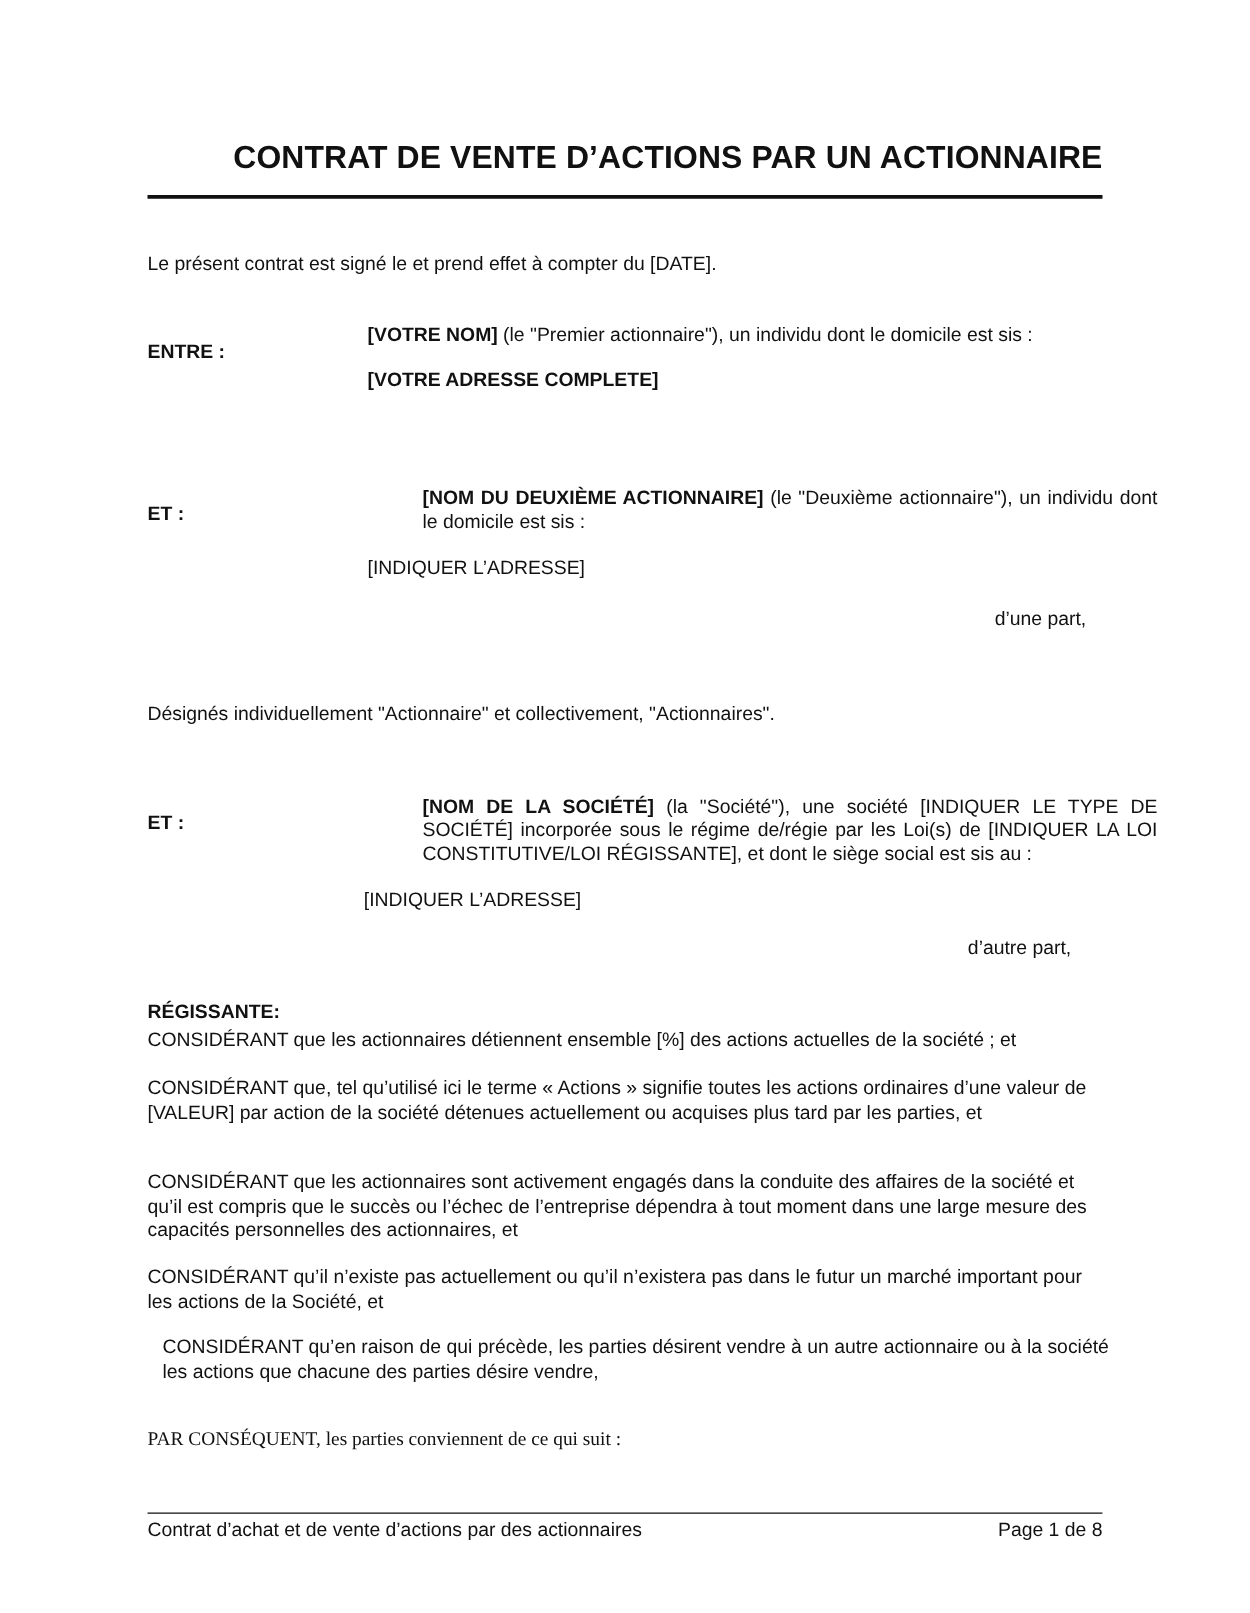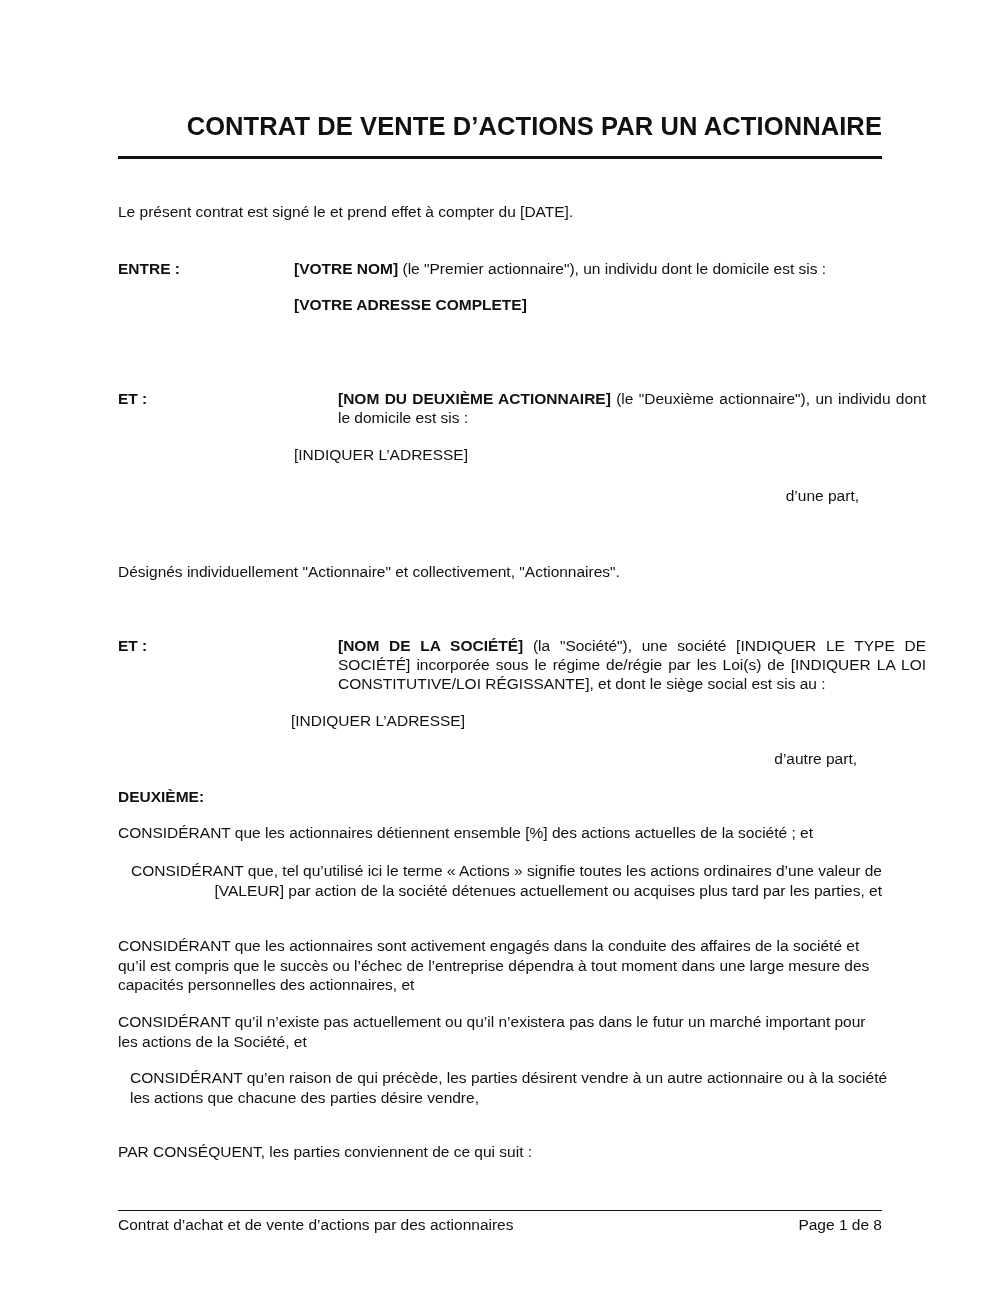--- a/index.html
+++ b/index.html
@@ -3,21 +3,21 @@
   <meta charset="utf-8">
   <style>
     html, body { margin: 0; padding: 0; background: #ffffff; }
     body { width: 1000px; height: 1290px; position: relative; overflow: hidden;
       font-family: "Liberation Sans", sans-serif; color: #111111; font-size: 15.5px; }
     .abs { position: absolute; }
     .title { left: 118px; width: 764px; top: 112px; text-align: right;
       font-weight: bold; font-size: 25.5px; letter-spacing: 0.1px; }
     .title-rule { left: 118px; width: 764px; top: 156px; height: 3px; background: #111; }
     .line { left: 118px; white-space: nowrap; line-height: 20px; }
-    .label { left: 118px; font-weight: bold; line-height: 20px; }
+    .label { left: 118px; font-weight: bold; line-height: 20px; margin-top: 13px; }
     .col2 { left: 294px; width: 588px; line-height: 19px; }
     .justify { text-align: justify; text-align-last: left; margin-left: 44px; }
     b { font-weight: bold; }
     .right { white-space: nowrap; line-height: 20px; }
     .para { left: 118px; width: 764px; line-height: 19.5px; }
     .footer-rule { left: 118px; width: 764px; top: 1210px; height: 1px; background: #111; }
     .footer-left { left: 118px; top: 1215px; line-height: 20px; text-align: center; }
     .footer-right { right: 118px; top: 1215px; line-height: 20px; }
   </style>
 </head>
@@ -28,33 +28,33 @@
 
 <div class="abs line" style="top:202px;">Le présent contrat est signé le et prend effet à compter du [DATE].</div>
 
 <div class="abs label" style="top:259px;">ENTRE :</div>
 <div class="abs col2" style="top:259px; white-space:nowrap;"><b>[VOTRE NOM]</b><span> (le "Premier actionnaire"), un individu dont le domicile est sis :</span></div>
 <div class="abs col2" style="top:295px;font-weight:bold;">[VOTRE ADRESSE COMPLETE]</div>
 
 <div class="abs label" style="top:389px;">ET :</div>
 <div class="abs col2 justify" style="top:389px;"><b>[NOM DU DEUXIÈME ACTIONNAIRE]</b><span> (le "Deuxième actionnaire"), un individu dont le domicile est sis :</span></div>
 <div class="abs col2" style="top:445px;">[INDIQUER L’ADRESSE]</div>
-<div class="abs right" style="top:486px; right:141px;">d’une part,</div>
+<div class="abs right" style="top:486px; right:131px;">d’une part,</div>
 
 <div class="abs line" style="top:562px;">Désignés individuellement "Actionnaire" et collectivement, "Actionnaires".</div>
 
 <div class="abs label" style="top:636px;">ET :</div>
 <div class="abs col2 justify" style="top:636px;"><b>[NOM DE LA SOCIÉTÉ]</b><span> (la "Société"), une société [INDIQUER LE TYPE DE SOCIÉTÉ] incorporée sous le régime de/régie par les Loi(s) de [INDIQUER LA LOI CONSTITUTIVE/LOI RÉGISSANTE], et dont le siège social est sis au :</span></div>
 <div class="abs col2" style="top:711px; left:291px;">[INDIQUER L’ADRESSE]</div>
 <div class="abs right" style="top:749px; right:143px;">d’autre part,</div>
 
-<div class="abs label" style="top:787px;">DEUXIÈME:</div>
+<div class="abs label" style="top:787px;">RÉGISSANTE:</div>
 <div class="abs para" style="top:823px;">CONSIDÉRANT que les actionnaires détiennent ensemble [%] des actions actuelles de la société ; et</div>
-<div class="abs para" style="top:861px;text-align:right;">CONSIDÉRANT que, tel qu’utilisé ici le terme « Actions » signifie toutes les actions ordinaires d’une valeur de [VALEUR] par action de la société détenues actuellement ou acquises plus tard par les parties, et</div>
+<div class="abs para" style="top:861px;">CONSIDÉRANT que, tel qu’utilisé ici le terme « Actions » signifie toutes les actions ordinaires d’une valeur de [VALEUR] par action de la société détenues actuellement ou acquises plus tard par les parties, et</div>
 <div class="abs para" style="top:936px;">CONSIDÉRANT que les actionnaires sont activement engagés dans la conduite des affaires de la société et qu’il est compris que le succès ou l’échec de l’entreprise dépendra à tout moment dans une large mesure des capacités personnelles des actionnaires, et</div>
 <div class="abs para" style="top:1012px;">CONSIDÉRANT qu’il n’existe pas actuellement ou qu’il n’existera pas dans le futur un marché important pour les actions de la Société, et</div>
 <div class="abs para" style="top:1068px;margin-left:12px;">CONSIDÉRANT qu’en raison de qui précède, les parties désirent vendre à un autre actionnaire ou à la société les actions que chacune des parties désire vendre,</div>
 
-<div class="abs line" style="top:1142px;">PAR CONSÉQUENT, les parties conviennent de ce qui suit :</div>
+<div class="abs line" style="top:1142px;font-family:Liberation Serif, serif;">PAR CONSÉQUENT, les parties conviennent de ce qui suit :</div>
 
 <div class="abs footer-rule"></div>
 <div class="abs footer-left">Contrat d’achat et de vente d’actions par des actionnaires</div>
 <div class="abs footer-right">Page 1 de 8</div>
 
 </body></html>

